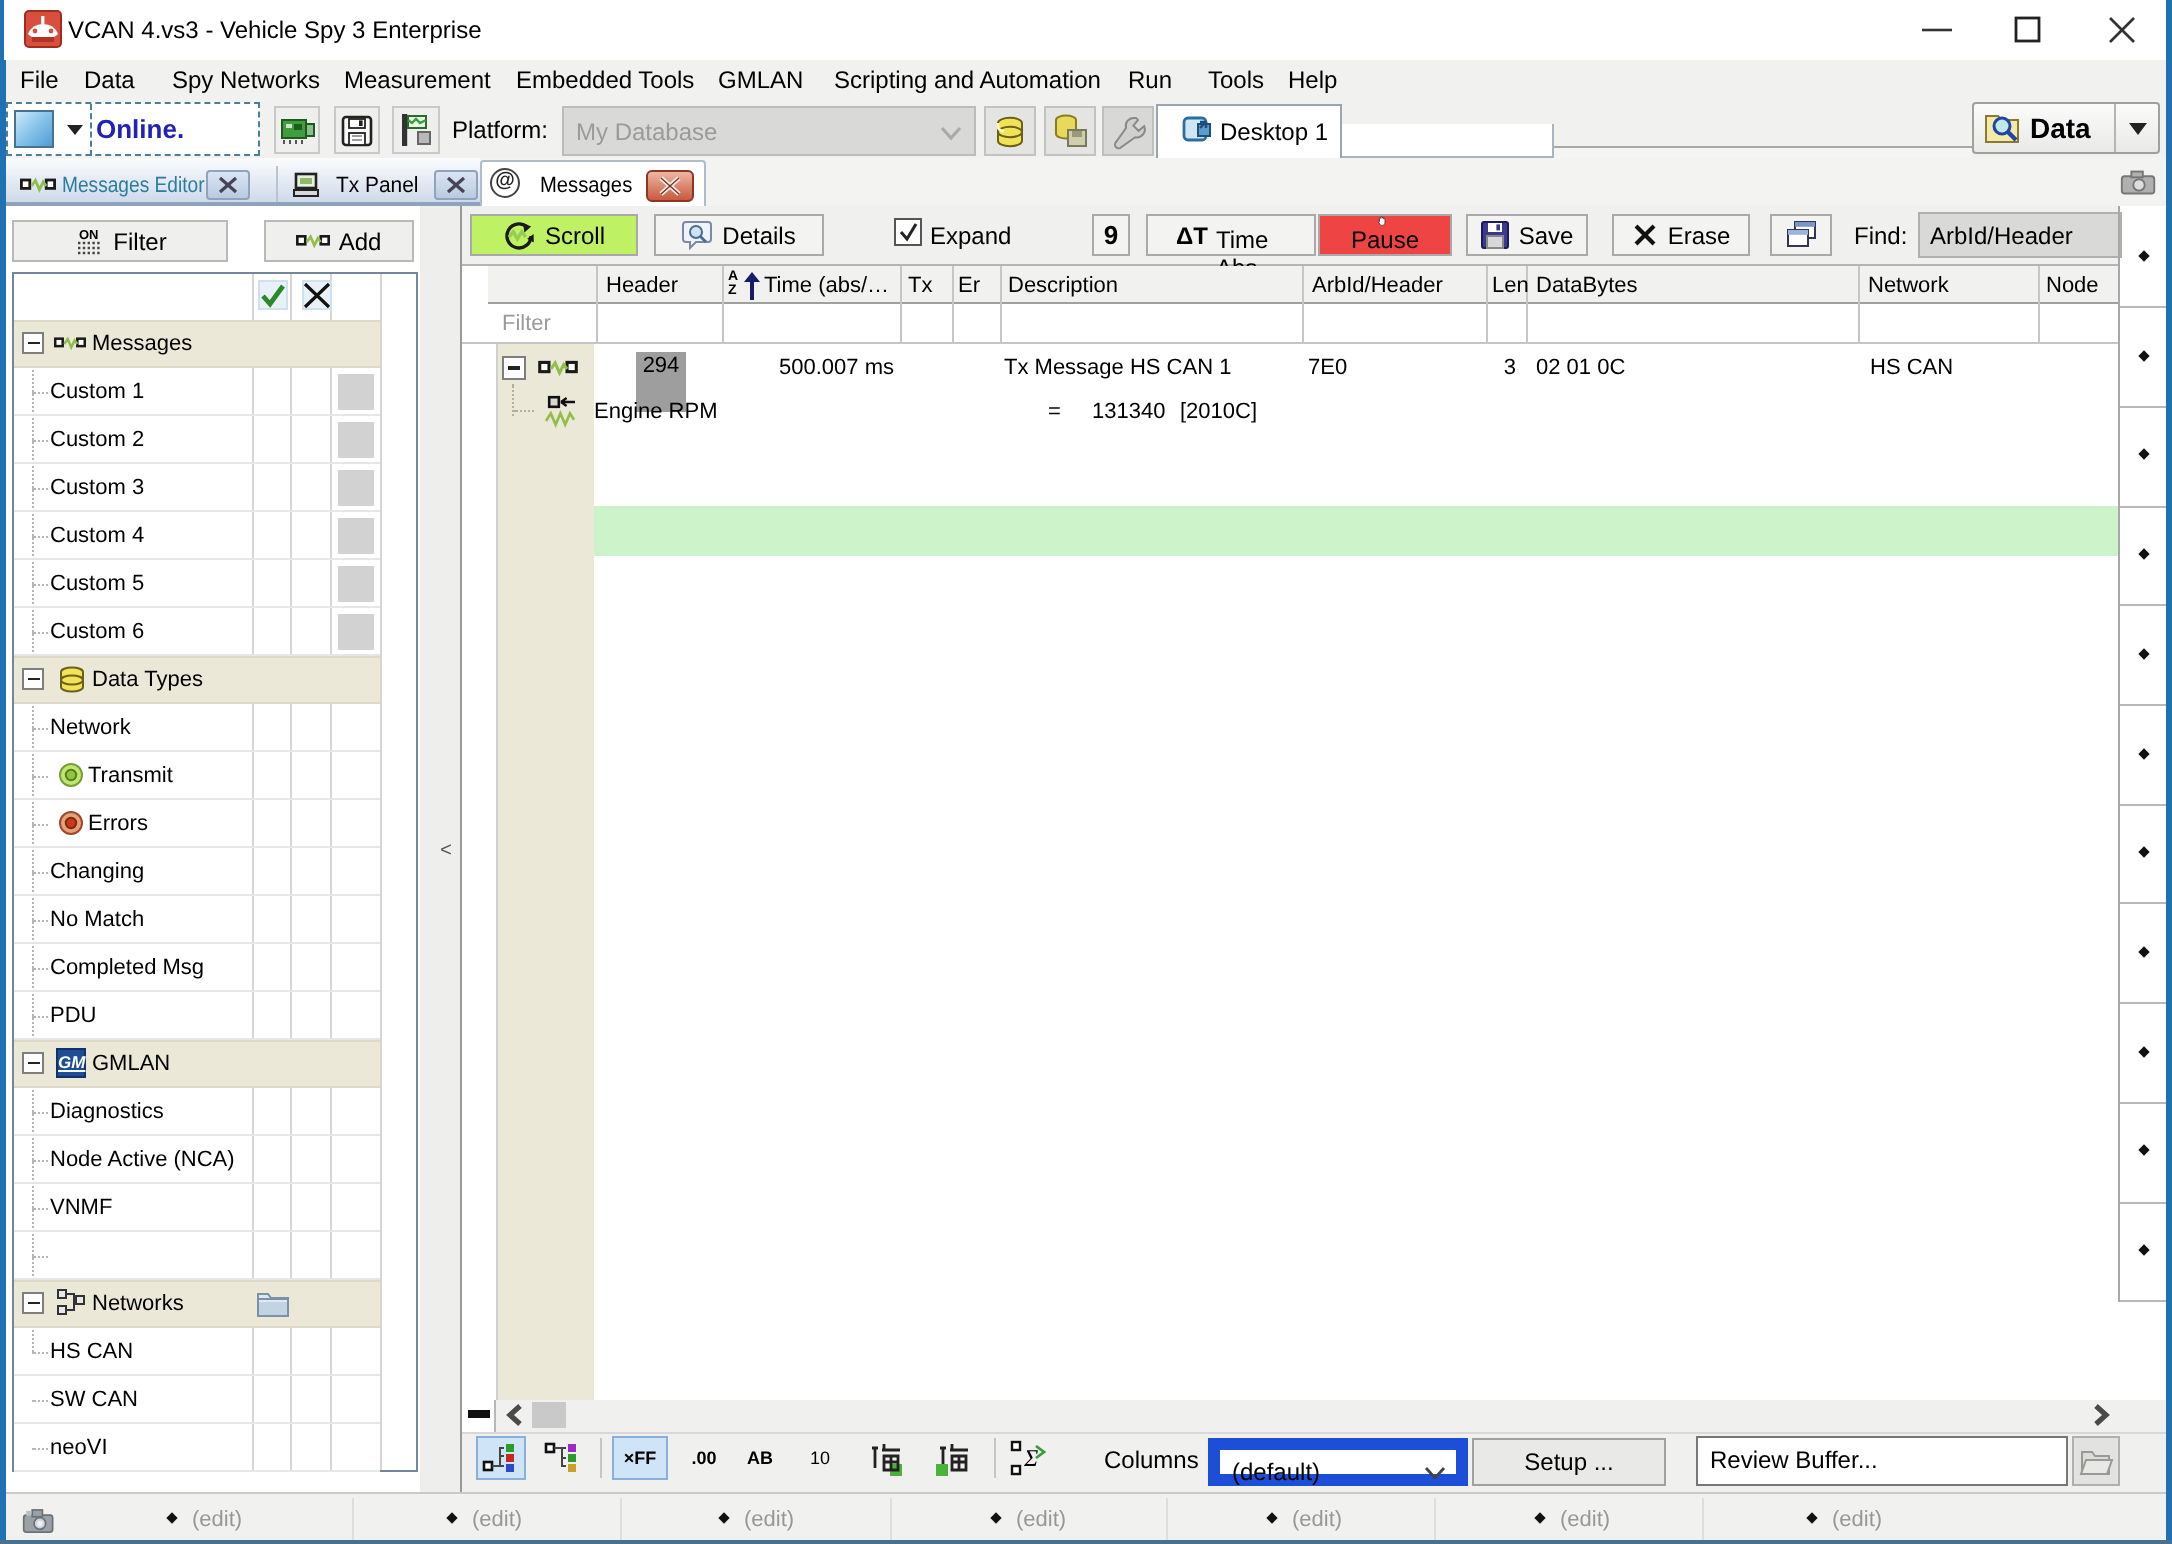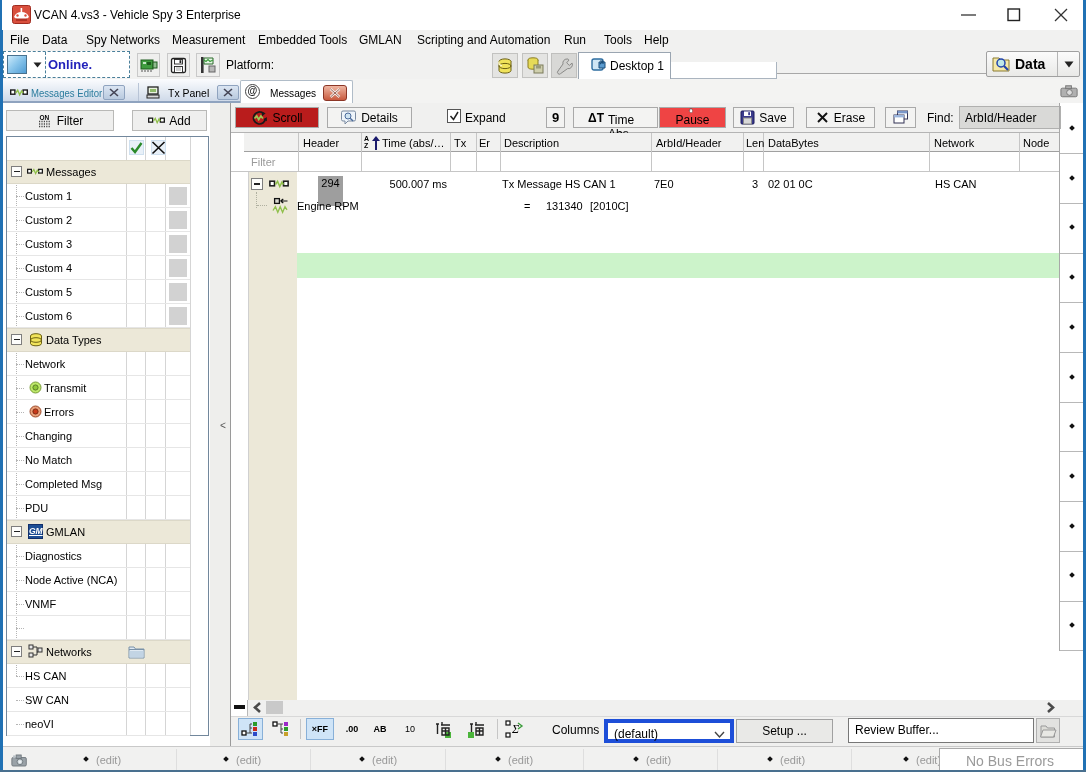--- a/index.html
+++ b/index.html
@@ -84,20 +84,26 @@
 
 <div class="btn" style="left:196px;top:53px;width:24px;height:24px;background:#efefee;border-color:#c9c9c9;">
 <svg width="18" height="18" viewBox="0 0 18 18">
         <rect x="2" y="1" width="2.6" height="16" fill="#333"></rect>
         <path d="M5 2 h9 v6 h-9 z" fill="#e8f6e8" stroke="#2a6b2a"></path>
         <path d="M5 4 l2 1.5 l2 -2 l2 2 l3 -1.5" fill="none" stroke="#3a9c3a" stroke-width="1.2"></path>
         <rect x="10" y="10" width="6" height="6" fill="#b8b8b8" stroke="#666"></rect>
       </svg>
 </div>
 <div class="abs" style="left:226px;top:58px;font-size:12px;">Platform:</div>
+<div class="abs" style="left:281px;top:53px;width:207px;height:25px;background:#d9d9d8;border:1px solid #bcbcbb;box-sizing:border-box;">
+<span style="position:absolute;left:6px;top:5px;font-size:12px;color:#9b9b9a;">My Database</span>
+<svg style="position:absolute;right:6px;top:9px;" width="11" height="8">
+        <polyline points="1,1 5.5,6 10,1" fill="none" stroke="#aaa" stroke-width="1.6"></polyline>
+      </svg>
+</div>
 
 <div class="btn" style="left:492px;top:53px;width:26px;height:25px;background:#e4e4e2;border-color:#c2c2c0;">
 <svg width="14" height="16" viewBox="0 0 14 16">
         <ellipse cx="7" cy="3.5" rx="6" ry="2.6" fill="#f0e35a" stroke="#6b6013"></ellipse>
         <path d="M1 3.5 v9 a6 2.6 0 0 0 12 0 v-9" fill="#f0e35a" stroke="#6b6013"></path>
         <ellipse cx="7" cy="8" rx="6" ry="2.6" fill="none" stroke="#6b6013"></ellipse>
         <path d="M1 3.5 v2 a6 2.6 0 0 0 3 2.2" fill="none" stroke="#fff8c0" stroke-width="1.4"></path>
       </svg>
 </div>
 <div class="btn" style="left:522px;top:53px;width:26px;height:25px;background:#e4e4e2;border-color:#c2c2c0;">
@@ -335,21 +341,21 @@
 <div class="abs" style="left:18px;top:557px;">SW CAN</div>
 <div class="abs" style="left:0;top:598px;width:183px;height:1px;background:#e6e6e6;"></div>
 <div class="abs" style="left:9px;top:587px;width:8px;height:1px;border-top:1px dotted #b5b5b5;"></div>
 <div class="abs" style="left:18px;top:581px;">neoVI</div>
 </div>
 </div>
 
 <div class="abs" style="left:230px;top:103px;width:853px;height:643px;background:#fff;border-left:1px solid #9a9a9a;box-sizing:border-box;"></div>
 <div id="maintb">
 <div class="abs" style="left:231px;top:103px;width:828px;height:30px;background:#f0f0ef;border-bottom:1px solid #b4b4b4;box-sizing:border-box;"></div>
-<div class="btn" style="left:235px;top:107px;width:84px;height:21px;background:#b91c1c;border-color:#a9a9a9;">
+<div class="btn" style="left:235px;top:107px;width:84px;height:21px;background:#bef264;border-color:#a9a9a9;">
 <svg width="16" height="16" viewBox="0 0 16 16" style="margin-right:5px;">
           <path d="M12.5 3.5 a6 6 0 1 0 2 4.5" fill="none" stroke="#1a1a1a" stroke-width="1.7"></path>
           <polygon points="10.5,1.5 14.6,3.2 11.2,6.2" fill="#1a1a1a"></polygon>
           <polygon points="15.8,7 12.6,9.4 15.9,11.2" fill="#1a1a1a"></polygon>
           <path d="M3.5 8.5 l2.2 -2.6 l2 3.6 l2.2 -3.6 l2 2.6" fill="none" stroke="#9acc55" stroke-width="1.7"></path>
         </svg>
 <span style="font-size:12px;">Scroll</span>
 </div>
 <div class="btn" style="left:327px;top:107px;width:85px;height:21px;background:#f3f3f2;border-color:#a9a9a9;">
 <svg width="15" height="15" viewBox="0 0 15 15" style="margin-right:5px;">
@@ -538,21 +544,21 @@
         <path d="M3 4 h3 M4.5 4 v8 M9 2 v3 M8 5 h9 M9 8 h7 v7 h-7 z M9 11 h7 M12.5 8 v7" fill="none" stroke="#222" stroke-width="1.4"></path>
       </svg>
 <div class="vline" style="left:497px;top:719px;height:20px;"></div>
 <svg class="abs" style="left:504px;top:719px;" width="24" height="20" viewBox="0 0 24 20">
         <rect x="2" y="2" width="4" height="4" fill="#fff" stroke="#111" stroke-width="1.2"></rect>
         <rect x="2" y="14" width="4" height="4" fill="#fff" stroke="#111" stroke-width="1.2"></rect>
         <text x="8" y="14" font-size="12" font-family="Liberation Serif" font-style="italic">Σ</text>
         <path d="M14 4 l4 3 l-4 3" fill="none" stroke="#3a9c3a" stroke-width="1.4"></path>
       </svg>
 <div class="abs" style="left:552px;top:723px;font-size:12px;">Columns</div>
-<div class="abs" style="left:604px;top:719px;width:130px;height:24px;background:#fff;border:4px solid #1d4ed8;box-sizing:border-box;">
+<div class="abs" style="left:604px;top:719px;width:130px;height:24px;background:#fff;border:6px solid #1d4ed8;box-sizing:border-box;">
 <span style="position:absolute;left:6px;top:4px;font-size:12px;">(default)</span>
 <svg style="position:absolute;right:5px;top:8px;" width="11" height="8">
           <polyline points="1,1 5.5,6 10,1" fill="none" stroke="#444" stroke-width="1.4"></polyline>
         </svg>
 </div>
 <div class="abs" style="left:736px;top:719px;width:97px;height:24px;background:#e9e9e7;border:1px solid #a0a0a0;box-sizing:border-box;text-align:center;font-size:12px;line-height:22px;">Setup ...</div>
 <div class="abs" style="left:848px;top:718px;width:186px;height:25px;background:#fff;border:1px solid #777;box-sizing:border-box;">
 <span style="position:absolute;left:6px;top:4px;font-size:12px;">Review Buffer...</span>
 </div>
 <div class="abs" style="left:1036px;top:718px;width:24px;height:25px;background:#e2e2e0;border:1px solid #b0b0b0;box-sizing:border-box;">
@@ -586,22 +592,19 @@
 <div class="abs" style="left:372px;top:7px;color:#989898;">(edit)</div>
 <div class="abs" style="left:496px;top:10px;width:4px;height:4px;background:#111;transform:rotate(45deg);"></div>
 <div class="abs" style="left:508px;top:7px;color:#989898;">(edit)</div>
 <div class="abs" style="left:634px;top:10px;width:4px;height:4px;background:#111;transform:rotate(45deg);"></div>
 <div class="abs" style="left:646px;top:7px;color:#989898;">(edit)</div>
 <div class="abs" style="left:768px;top:10px;width:4px;height:4px;background:#111;transform:rotate(45deg);"></div>
 <div class="abs" style="left:780px;top:7px;color:#989898;">(edit)</div>
 <div class="abs" style="left:904px;top:10px;width:4px;height:4px;background:#111;transform:rotate(45deg);"></div>
 <div class="abs" style="left:916px;top:7px;color:#989898;">(edit)</div>
 </div>
-<div class="abs" style="left:939px;top:1px;width:147px;height:25px;background:#fff;border:1px solid #a9a9a9;box-sizing:border-box;">
-<span style="position:absolute;left:26px;top:4px;font-size:14px;color:#9a9a9a;">No Bus Errors</span>
-</div>
 </div>
 
 <div class="abs" style="left:0;top:30px;width:3px;height:742px;background:#2071b4;"></div>
     <div class="abs" style="left:0;top:0;width:2px;height:30px;background:#2071b4;"></div>
 <div class="abs" style="left:1083px;top:0;width:3px;height:772px;background:#2071b4;"></div>
 <div class="abs" style="left:0;top:770px;width:1086px;height:2px;background:#49708f;"></div>
 </div>
 
 </body></html>

